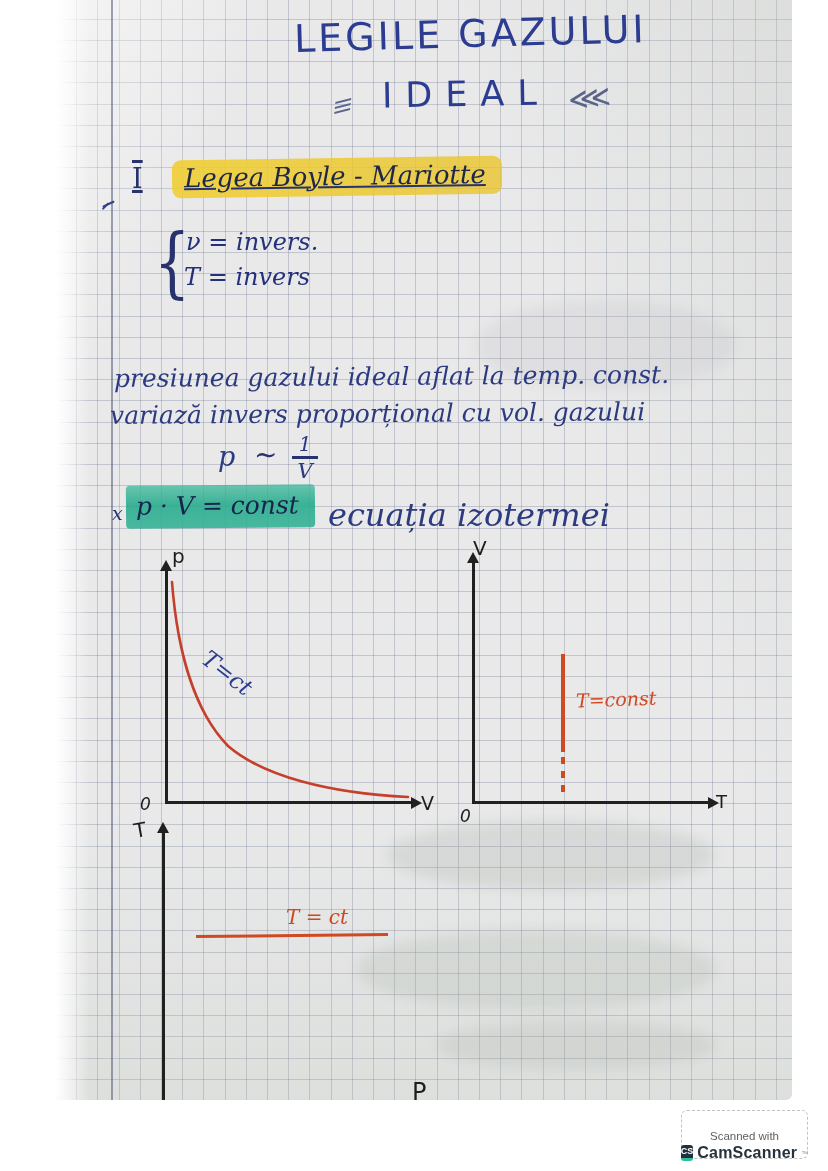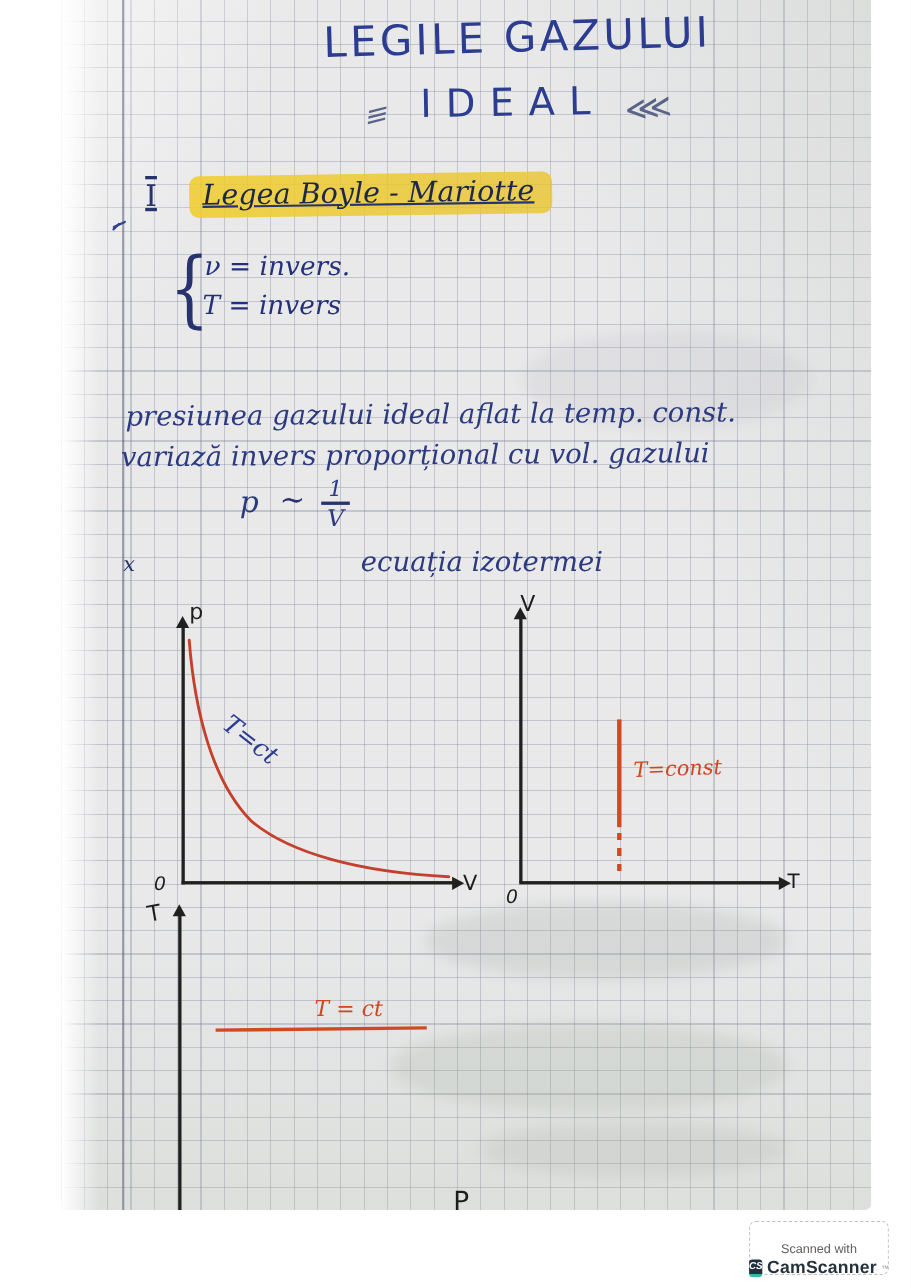--- a/index.html
+++ b/index.html
@@ -42,21 +42,21 @@
   .cond{font-size:24px;color:#24317a;white-space:nowrap;}
   .hl-purple{background:rgba(209,156,222,.85);border-radius:14px;padding:2px 14px 4px 10px;
     transform:rotate(-1deg);display:inline-block;}
   .enunt-text{font-size:26px;color:#2c2460;}
   .stmt{font-size:25px;white-space:nowrap;transform:rotate(-.4deg);}
   .frac{display:inline-flex;flex-direction:column;align-items:center;line-height:1;}
   .frac .bar{width:26px;height:2.5px;background:#27336e;margin:2px 0;}
   .hl-teal{background:linear-gradient(180deg, rgba(56,182,152,.72) 0%, rgba(40,172,141,.9) 45%, rgba(44,176,146,.85) 100%);
     border-radius:4px;padding:6px 16px 8px 10px;transform:rotate(-.5deg);display:inline-block;}
   .law-eq{font-size:25px;color:#17224d;white-space:nowrap;}
-  .caption{font-size:25px;white-space:nowrap;}
+  .caption{font-size:32px;white-space:nowrap;}
   
   .axis{position:absolute;background:#20201f;}
   .axis-label{position:absolute;font-family:"DejaVu Sans",sans-serif;color:#1d1d1d;}
   .arrow-up{position:absolute;width:0;height:0;border-left:6px solid transparent;
     border-right:6px solid transparent;border-bottom:11px solid #20201f;}
   .arrow-right{position:absolute;width:0;height:0;border-top:6px solid transparent;
     border-bottom:6px solid transparent;border-left:11px solid #20201f;}
   .red-line{position:absolute;background:#cf4a22;}
   .red-dash{position:absolute;width:3.5px;
     background:repeating-linear-gradient(180deg,#cf4a22 0 7px,transparent 7px 14px);}
@@ -67,21 +67,21 @@
   .pen-scribble{position:absolute;width:16px;height:16px;}
   .pen-scribble span{position:absolute;background:#31408f;border-radius:2px;}
   
   .badge{position:absolute;left:681px;top:1110px;width:127px;height:49px;background:#fff;
     border:1.5px dashed #c2c2c2;border-radius:6px;box-sizing:border-box;
     font-family:"Liberation Sans", sans-serif;text-align:center;}
   .badge .line1{font-size:11.5px;color:#5f5f5f;margin-top:19px;}
   .badge .row2{display:flex;align-items:center;justify-content:center;gap:4px;margin-top:2px;}
   .cs-logo{width:17px;height:16px;border-radius:3px;color:#fff;font-size:9px;font-weight:bold;
     line-height:13px;text-align:center;
-    background:linear-gradient(180deg,#20303f 0 81%, #2dbf9d 81% 100%);font-style:italic;}
+    background:linear-gradient(180deg,#20303f 0 81%, #2dbf9d 81% 100%);}
   .cs-name{font-size:16px;font-weight:bold;color:#25323c;letter-spacing:.2px;}
   .cs-tm{font-size:7px;color:#9a9a9a;vertical-align:top;}
 </style>
 </head>
 <body>
 
 <div class="page">
 
   <div class="smudge" style="left:420px;top:300px;width:260px;height:90px;background:rgba(176,180,190,.18);"></div>
   <div class="smudge" style="left:330px;top:820px;width:330px;height:70px;background:rgba(150,162,148,.20);"></div>
@@ -114,20 +114,23 @@
 
   <div class="abs hand" style="left:162px;top:441px;font-size:27px;">p</div>
   <div class="abs hand" style="left:198px;top:438px;font-size:28px;color:#27336e;">∼</div>
   <div class="abs frac" style="left:236px;top:434px;">
     <span class="hand" style="font-size:20px;">1</span>
     <span class="bar"></span>
     <span class="hand" style="font-size:21px;">V</span>
   </div>
 
   <div class="abs hand" style="left:56px;top:502px;font-size:19px;color:#27336e;">x</div>
+  <div class="abs" style="left:70px;top:485px;">
+    <span class="hl-teal"><span class="hand law-eq">p · V = const</span></span>
+  </div>
   <div class="abs hand caption" style="left:272px;top:496px;">ecuația izotermei</div>
 
   <div class="axis" style="left:109px;top:570px;width:2.5px;height:234px;"></div>
   <div class="arrow-up" style="left:104px;top:560px;"></div>
   <div class="axis" style="left:109px;top:801px;width:248px;height:2.5px;"></div>
   <div class="arrow-right" style="left:355px;top:797px;"></div>
   <div class="axis-label" style="left:116px;top:544px;font-size:20px;">p</div>
   <div class="axis-label" style="left:365px;top:792px;font-size:19px;">V</div>
   <div class="axis-label" style="left:84px;top:794px;font-size:17px;font-style:italic;">0</div>
   <svg class="abs" style="left:104px;top:562px;" width="260" height="245" viewBox="0 0 260 245">

